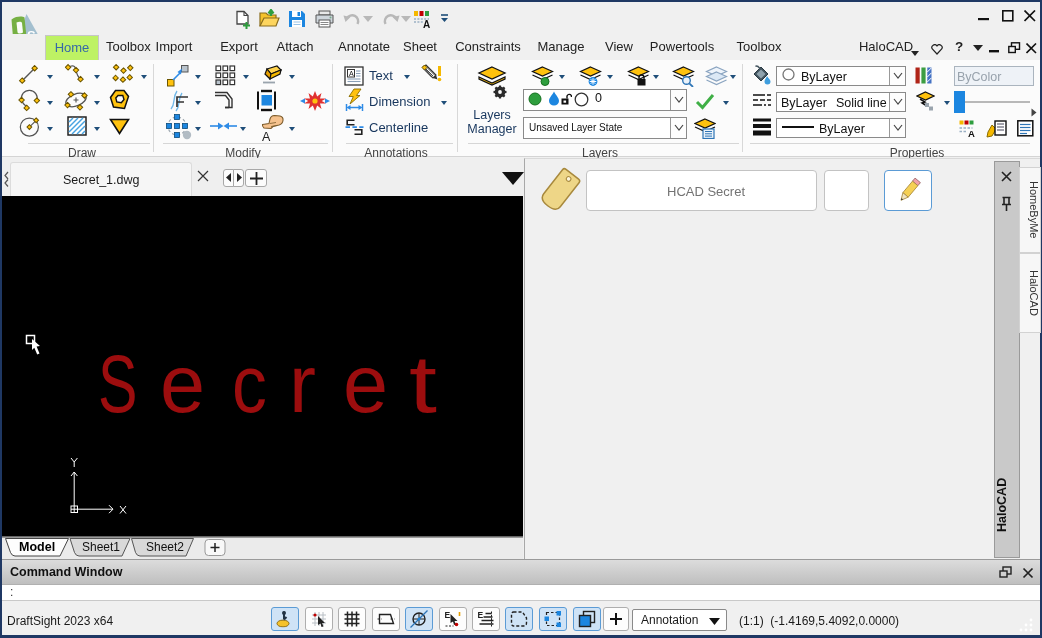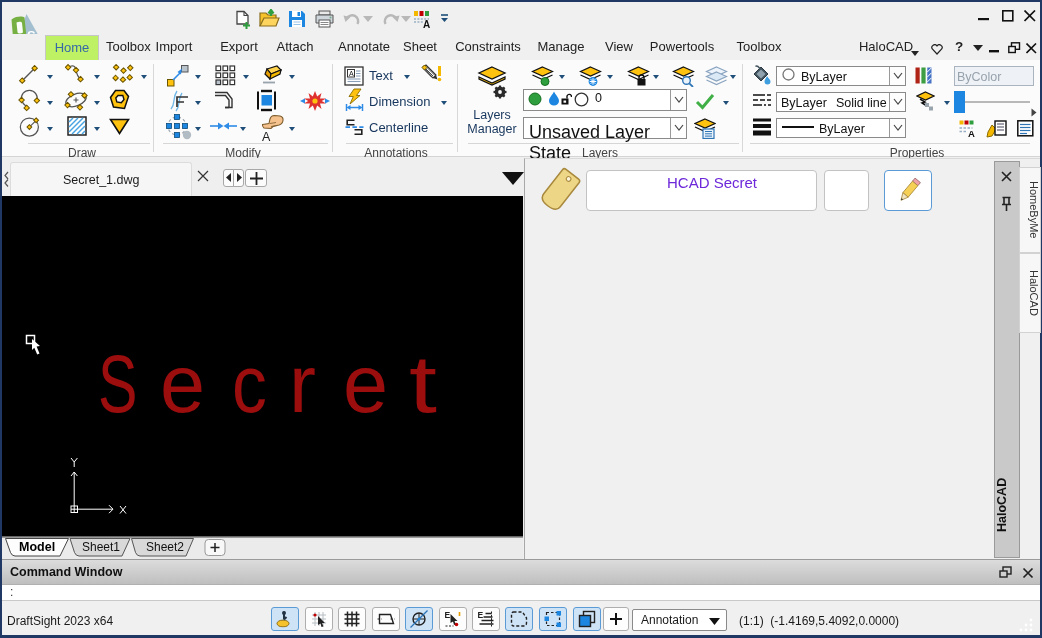--- a/index.html
+++ b/index.html
@@ -434,21 +434,21 @@
           <svg width="10" height="8">
             <path d="M1,1 L5,6 L9,1" stroke="#444" stroke-width="1.2" fill="none"></path>
           </svg>
         </div>
   </div>
   <svg class="abs" style="left:693px;top:33px;" width="20" height="17">
         <path d="M2,9 L7.5,14.5 L18,2" fill="none" stroke="#3faf46" stroke-width="3"></path>
       </svg>
   <div class="darr" style="left:721px;top:41px;"></div>
   <div class="combo" style="left:521px;top:57px;width:164px;height:22px;">
-    <div style="position:absolute;left:5px;top:3.5px;font-size:18px;color:#111;">Unsaved Layer State</div>
+    <div style="position:absolute;left:5px;top:3.5px;font-size:10px;color:#111;">Unsaved Layer State</div>
     <div class="cbtn">
           <svg width="10" height="8">
             <path d="M1,1 L5,6 L9,1" stroke="#444" stroke-width="1.2" fill="none"></path>
           </svg>
         </div>
   </div>
   <svg class="abs" style="left:692px;top:58px;" width="22" height="21">
     <polygon points="11,1 21,5.5 11,10 1,5.5" fill="#ffc20e" stroke="#111" stroke-width="1.2"></polygon>
     <path d="M1,9 L11,13.5 L21,9" fill="none" stroke="#111" stroke-width="1.2"></path>
     <rect x="9" y="11" width="11" height="9.5" fill="#eaf2fa" stroke="#2e75b6" stroke-width="1.2"></rect>
@@ -628,21 +628,21 @@
 </div>
 
 <div id="palette">
   <svg class="abs" style="left:14px;top:8px;" width="42" height="46" viewBox="0 0 42 46">
     <g transform="rotate(38 21 23)">
       <path d="M13,3 H29 Q31.5,3 31.5,5.5 V36 Q31.5,43 21,43 Q10.5,43 10.5,36 V5.5 Q10.5,3 13,3 Z" fill="#eed687" stroke="#a8893d" stroke-width="1.5"></path>
       <circle cx="21" cy="9" r="2.3" fill="#fdf6dd" stroke="#a8893d"></circle>
     </g>
   </svg>
   <div class="pbox" style="left:61px;width:231px;"></div>
-  <div class="abs" style="left:142px;top:15px;font-size:15px;color:#6d28d9;">HCAD Secret</div>
+  <div class="abs" style="left:142px;top:25px;font-size:13px;color:#737373;">HCAD Secret</div>
   <div class="pbox" style="left:299px;width:45px;"></div>
   <div class="pbox" style="left:359px;width:48px;border:1.5px solid #5b9bd5;"></div>
   <svg class="abs" style="left:370px;top:16px;" width="28" height="30" viewBox="0 0 28 30">
     <g transform="rotate(40 14 15)">
       <rect x="11" y="2" width="7" height="4" fill="#f2a0a8" stroke="#9a6a6a" stroke-width="0.8"></rect>
       <rect x="11" y="6" width="7" height="15" fill="#f5d054" stroke="#a8893d" stroke-width="0.8"></rect>
       <polygon points="11,21 18,21 14.5,28" fill="#efe3c0" stroke="#a8893d" stroke-width="0.8"></polygon>
       <polygon points="13.5,26 15.5,26 14.5,28" fill="#333"></polygon>
     </g>
   </svg>

